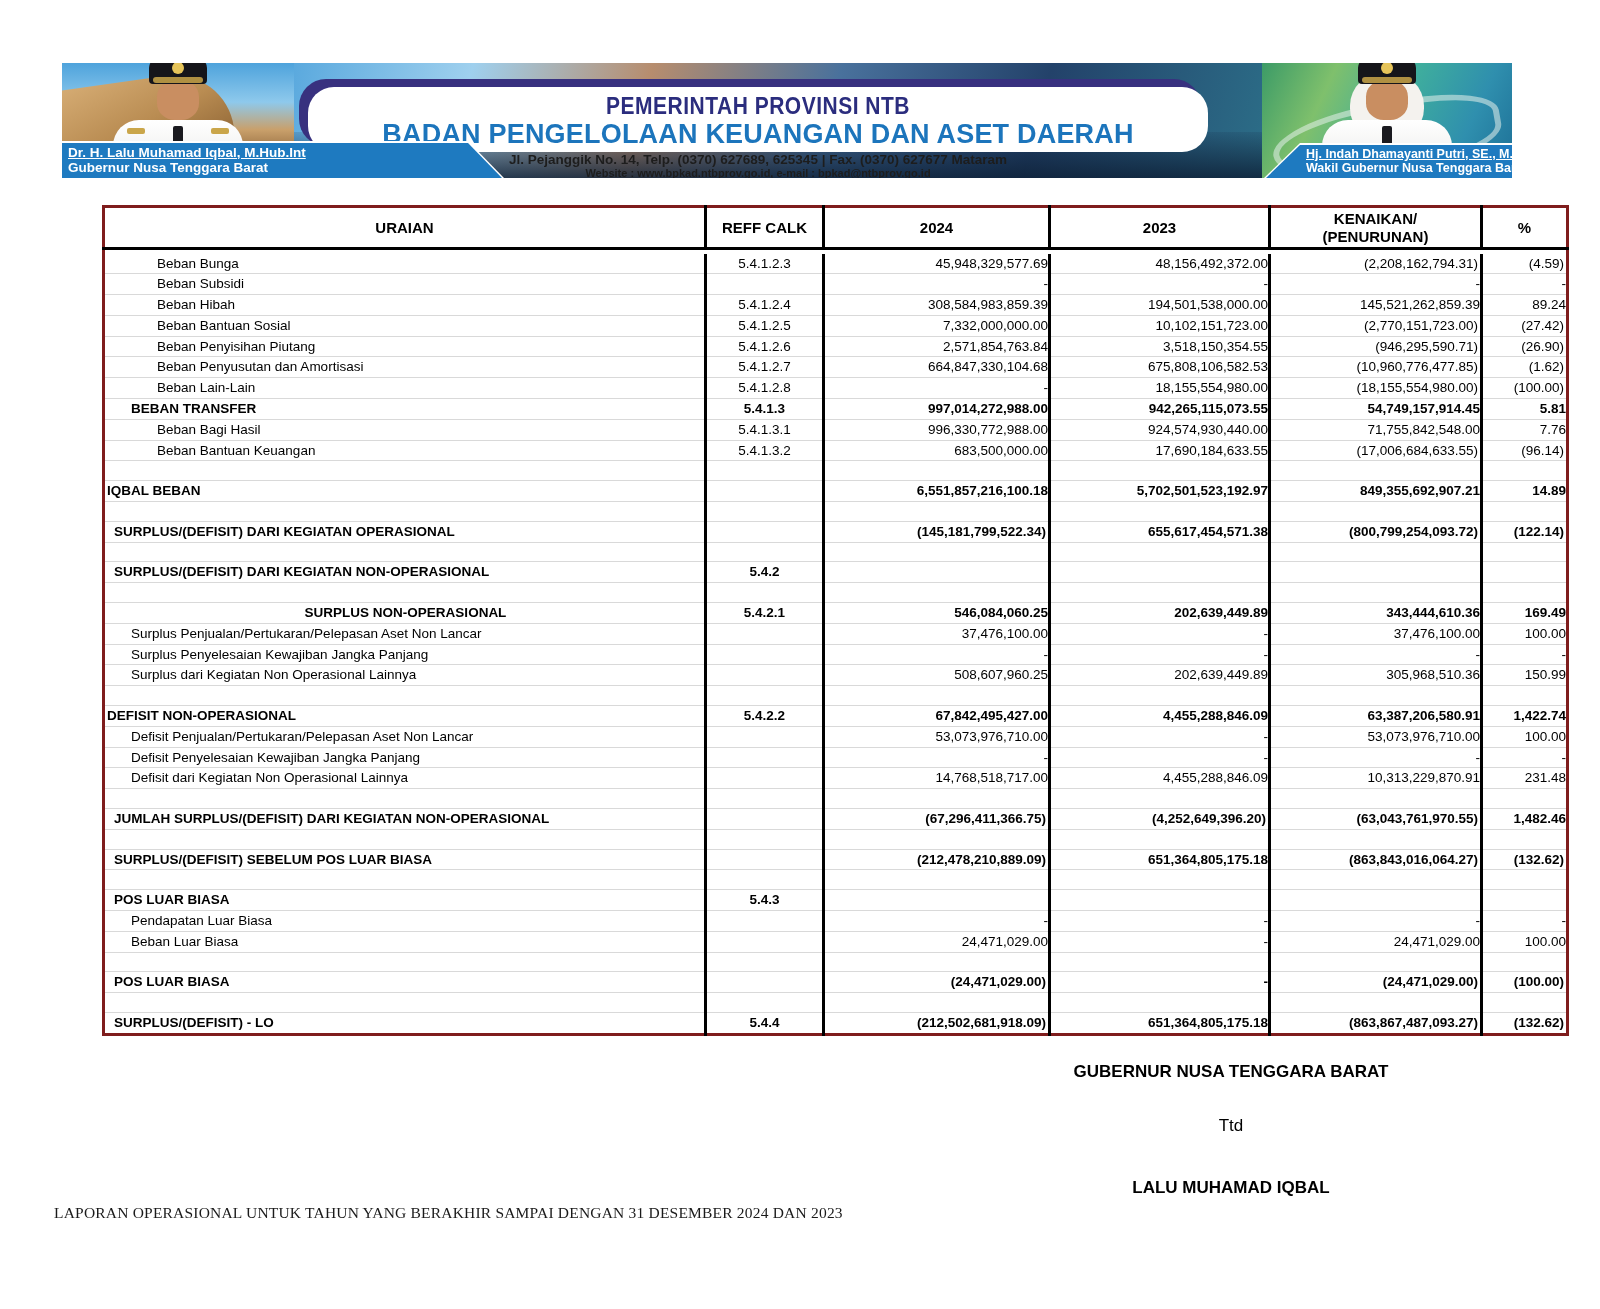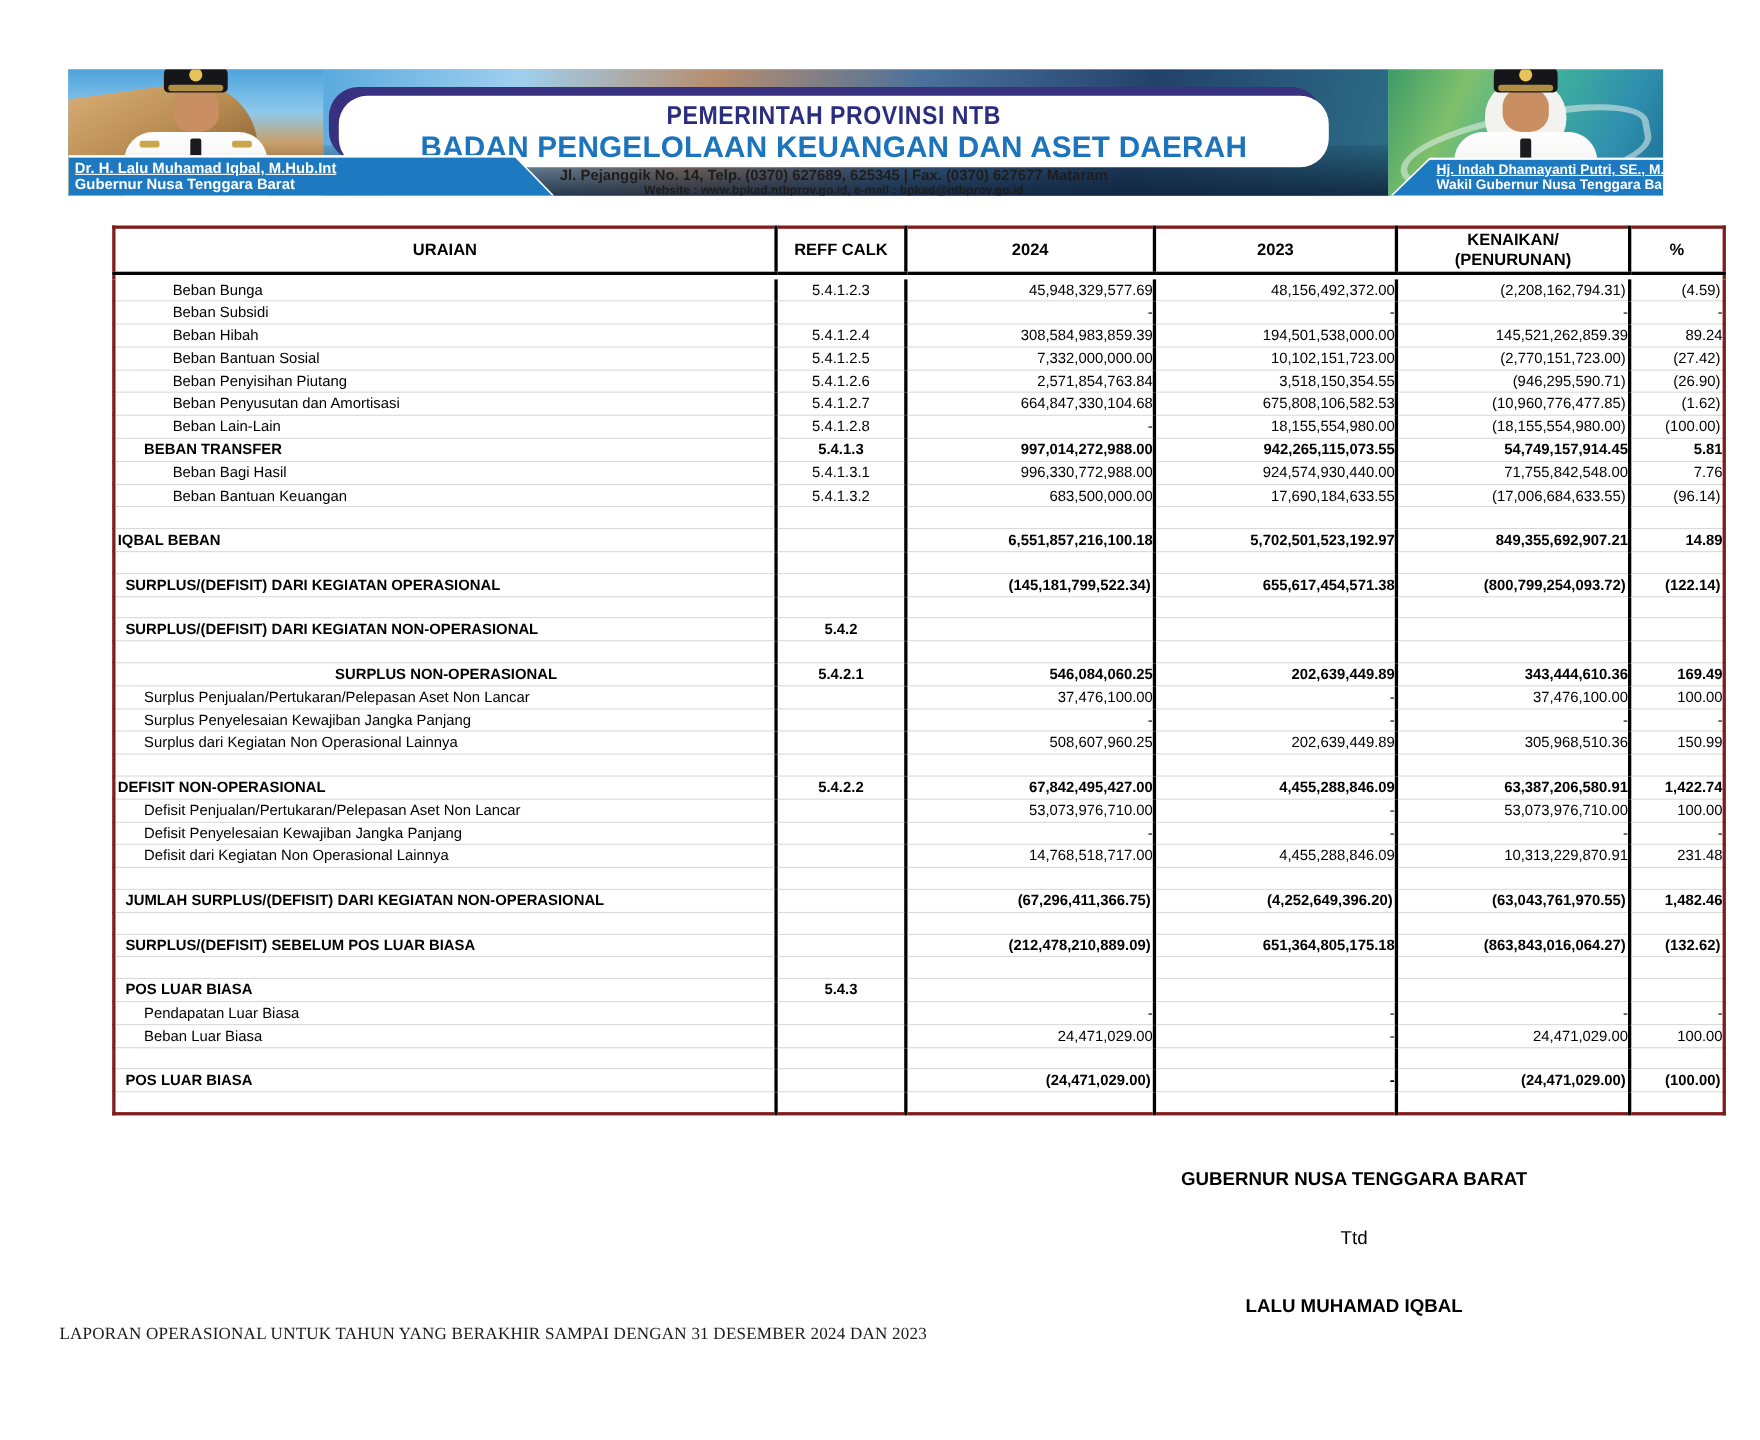--- a/index.html
+++ b/index.html
@@ -518,20 +518,28 @@
           <td class="num pct paren">(100.00)</td>
         </tr>
         <tr>
           <td class="lbl" style="padding-left: 2px;"></td>
           <td class="ctr"></td>
           <td class="num"></td>
           <td class="num"></td>
           <td class="num"></td>
           <td class="num pct"></td>
         </tr>
+        <tr class="b">
+          <td class="lbl" style="padding-left: 9px;">SURPLUS/(DEFISIT) - LO</td>
+          <td class="ctr">5.4.4</td>
+          <td class="num paren">(212,502,681,918.09)</td>
+          <td class="num">651,364,805,175.18</td>
+          <td class="num paren">(863,867,487,093.27)</td>
+          <td class="num pct paren">(132.62)</td>
+        </tr>
       </tbody>
     </table>
 
   <div class="signature">
     <div class="sig-title">GUBERNUR NUSA TENGGARA BARAT</div>
     <div class="sig-ttd">Ttd</div>
     <div class="sig-name">LALU MUHAMAD IQBAL</div>
   </div>
 
   <div class="footer">LAPORAN OPERASIONAL UNTUK TAHUN YANG BERAKHIR SAMPAI DENGAN 31 DESEMBER 2024 DAN 2023</div>

